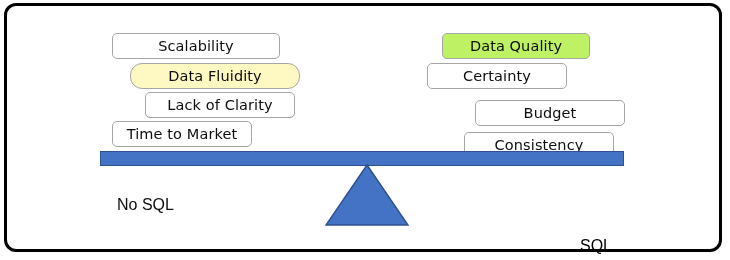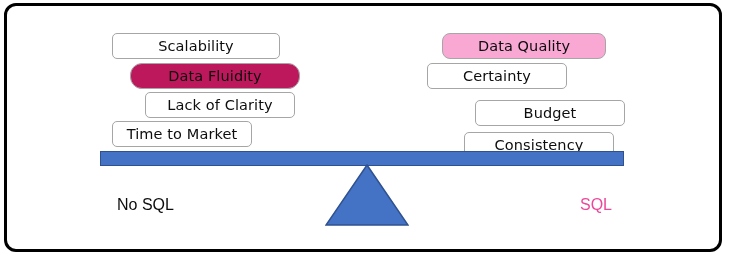--- a/index.html
+++ b/index.html
@@ -72,31 +72,31 @@
   }
   #axis-label-left  { left: 110px; text-align: center; }
   #axis-label-right { left: 573px; }
 </style>
 </head>
 <body>
 
 <div id="diagram-frame" style="border-color: rgb(0, 0, 0);">
 
   <div class="pill" style="left: 105px; top: 27px; width: 168px; border-color: rgb(166, 166, 166); background: rgb(255, 255, 255); color: rgb(13, 13, 13);">Scalability</div>
-  <div class="pill" style="left: 123px; top: 57px; width: 170px; border-color: rgb(166, 166, 166); background: #be185d; color: rgb(13, 13, 13); border-radius: 12px;">Data Fluidity</div>
+  <div class="pill" style="left: 123px; top: 57px; width: 170px; border-color: rgb(166, 166, 166); background: #fef9c3; color: rgb(13, 13, 13); border-radius: 12px;">Data Fluidity</div>
   <div class="pill" style="left: 138px; top: 86px; width: 150px; border-color: rgb(166, 166, 166); background: rgb(255, 255, 255); color: rgb(13, 13, 13);">Lack of Clarity</div>
   <div class="pill" style="left: 105px; top: 115px; width: 140px; border-color: rgb(166, 166, 166); background: rgb(255, 255, 255); color: rgb(13, 13, 13);">Time to Market</div>
 
-  <div class="pill" style="left: 435px; top: 27px; width: 164px; border-color: rgb(166, 166, 166); background: #f9a8d4; color: rgb(13, 13, 13); border-radius: 8px;">Data Quality</div>
+  <div class="pill" style="left: 435px; top: 27px; width: 148px; border-color: rgb(166, 166, 166); background: #bef264; color: rgb(13, 13, 13);">Data Quality</div>
   <div class="pill" style="left: 420px; top: 57px; width: 140px; border-color: rgb(166, 166, 166); background: rgb(255, 255, 255); color: rgb(13, 13, 13);">Certainty</div>
   <div class="pill" style="left: 468px; top: 94px; width: 150px; border-color: rgb(166, 166, 166); background: rgb(255, 255, 255); color: rgb(13, 13, 13);">Budget</div>
   <div class="pill" style="left: 457px; top: 115px; width: 150px; border-color: rgb(166, 166, 166); background: rgb(255, 255, 255); color: rgb(13, 13, 13); margin-top: 11px;">Consistency</div>
 
   <div id="lever-beam" style="background: rgb(68, 114, 196); border-color: rgb(47, 82, 143);"></div>
 
   <svg id="fulcrum-triangle" viewBox="0 0 84 62" preserveAspectRatio="none">
     <polygon points="42,1 83,61 1,61" fill="#4472C4" stroke="#2F528F" stroke-width="1.5"></polygon>
   </svg>
 
   <div class="axis-label" id="axis-label-left" style="color: rgb(13, 13, 13);">No SQL</div>
-  <div class="axis-label" id="axis-label-right" style="color: #ec4899;">SQL</div>
+  <div class="axis-label" id="axis-label-right" style="color: #000000; margin-top: 41px;">SQL</div>
 
 </div>
 
 </body></html>

